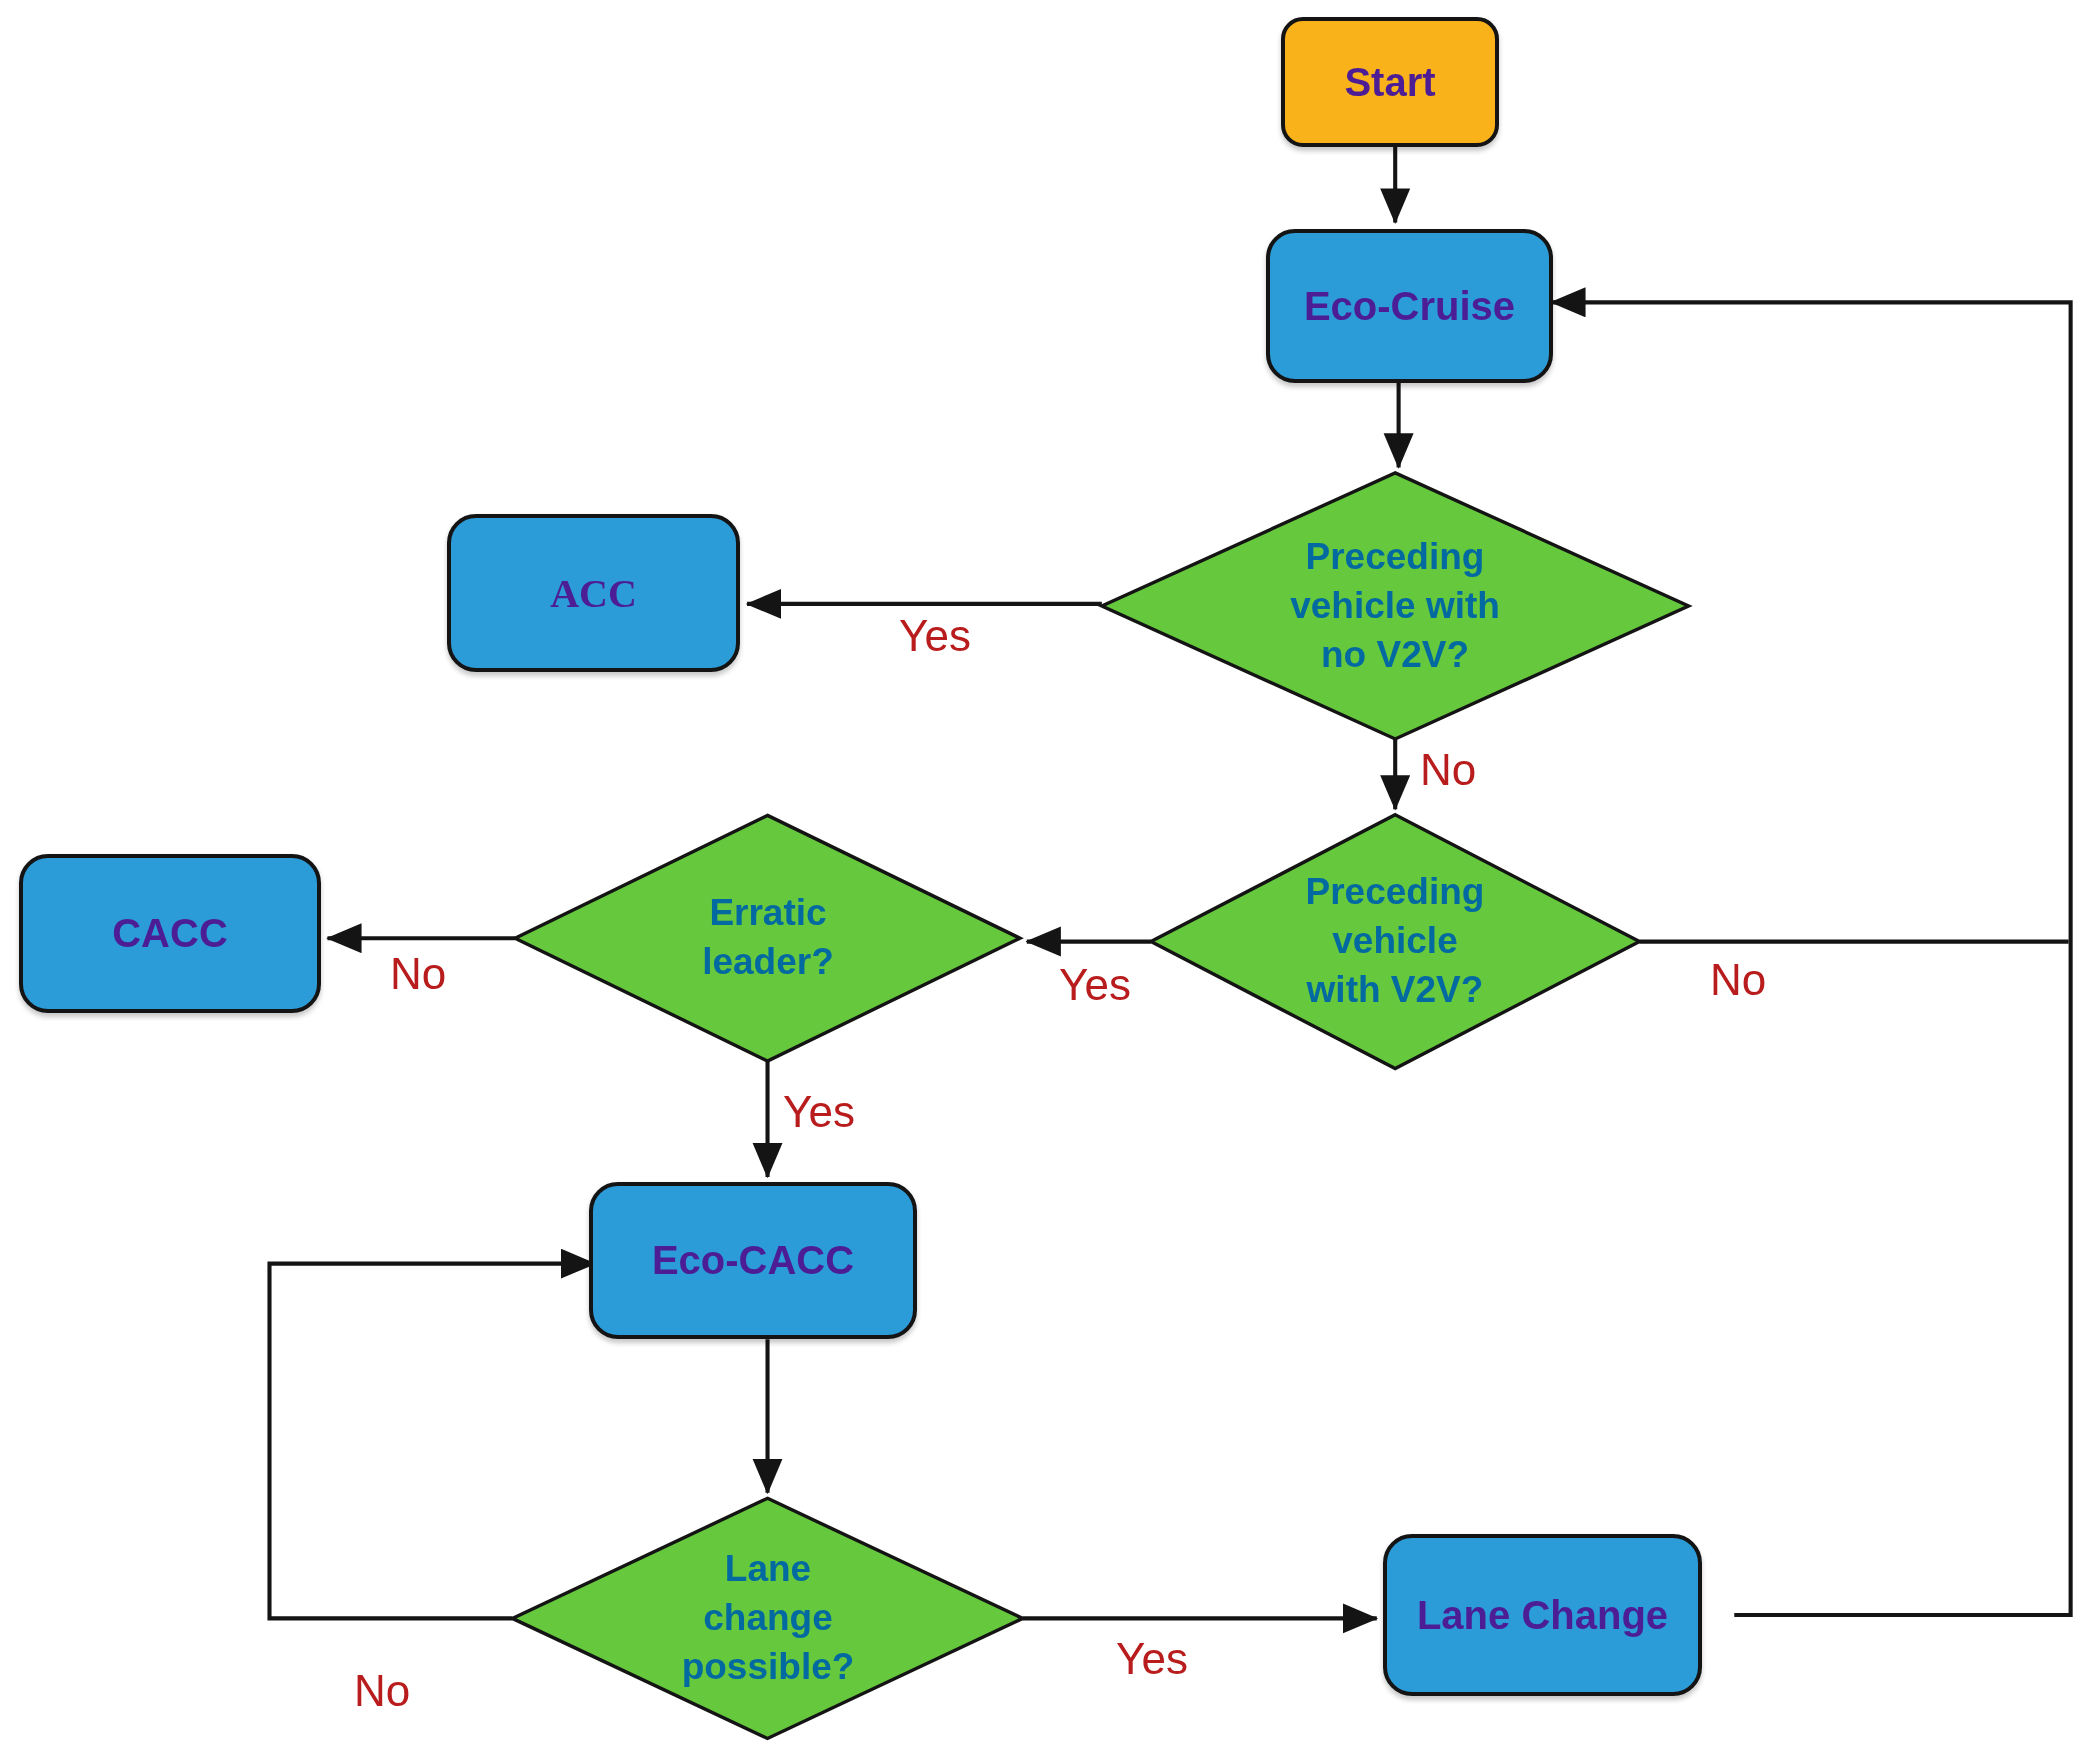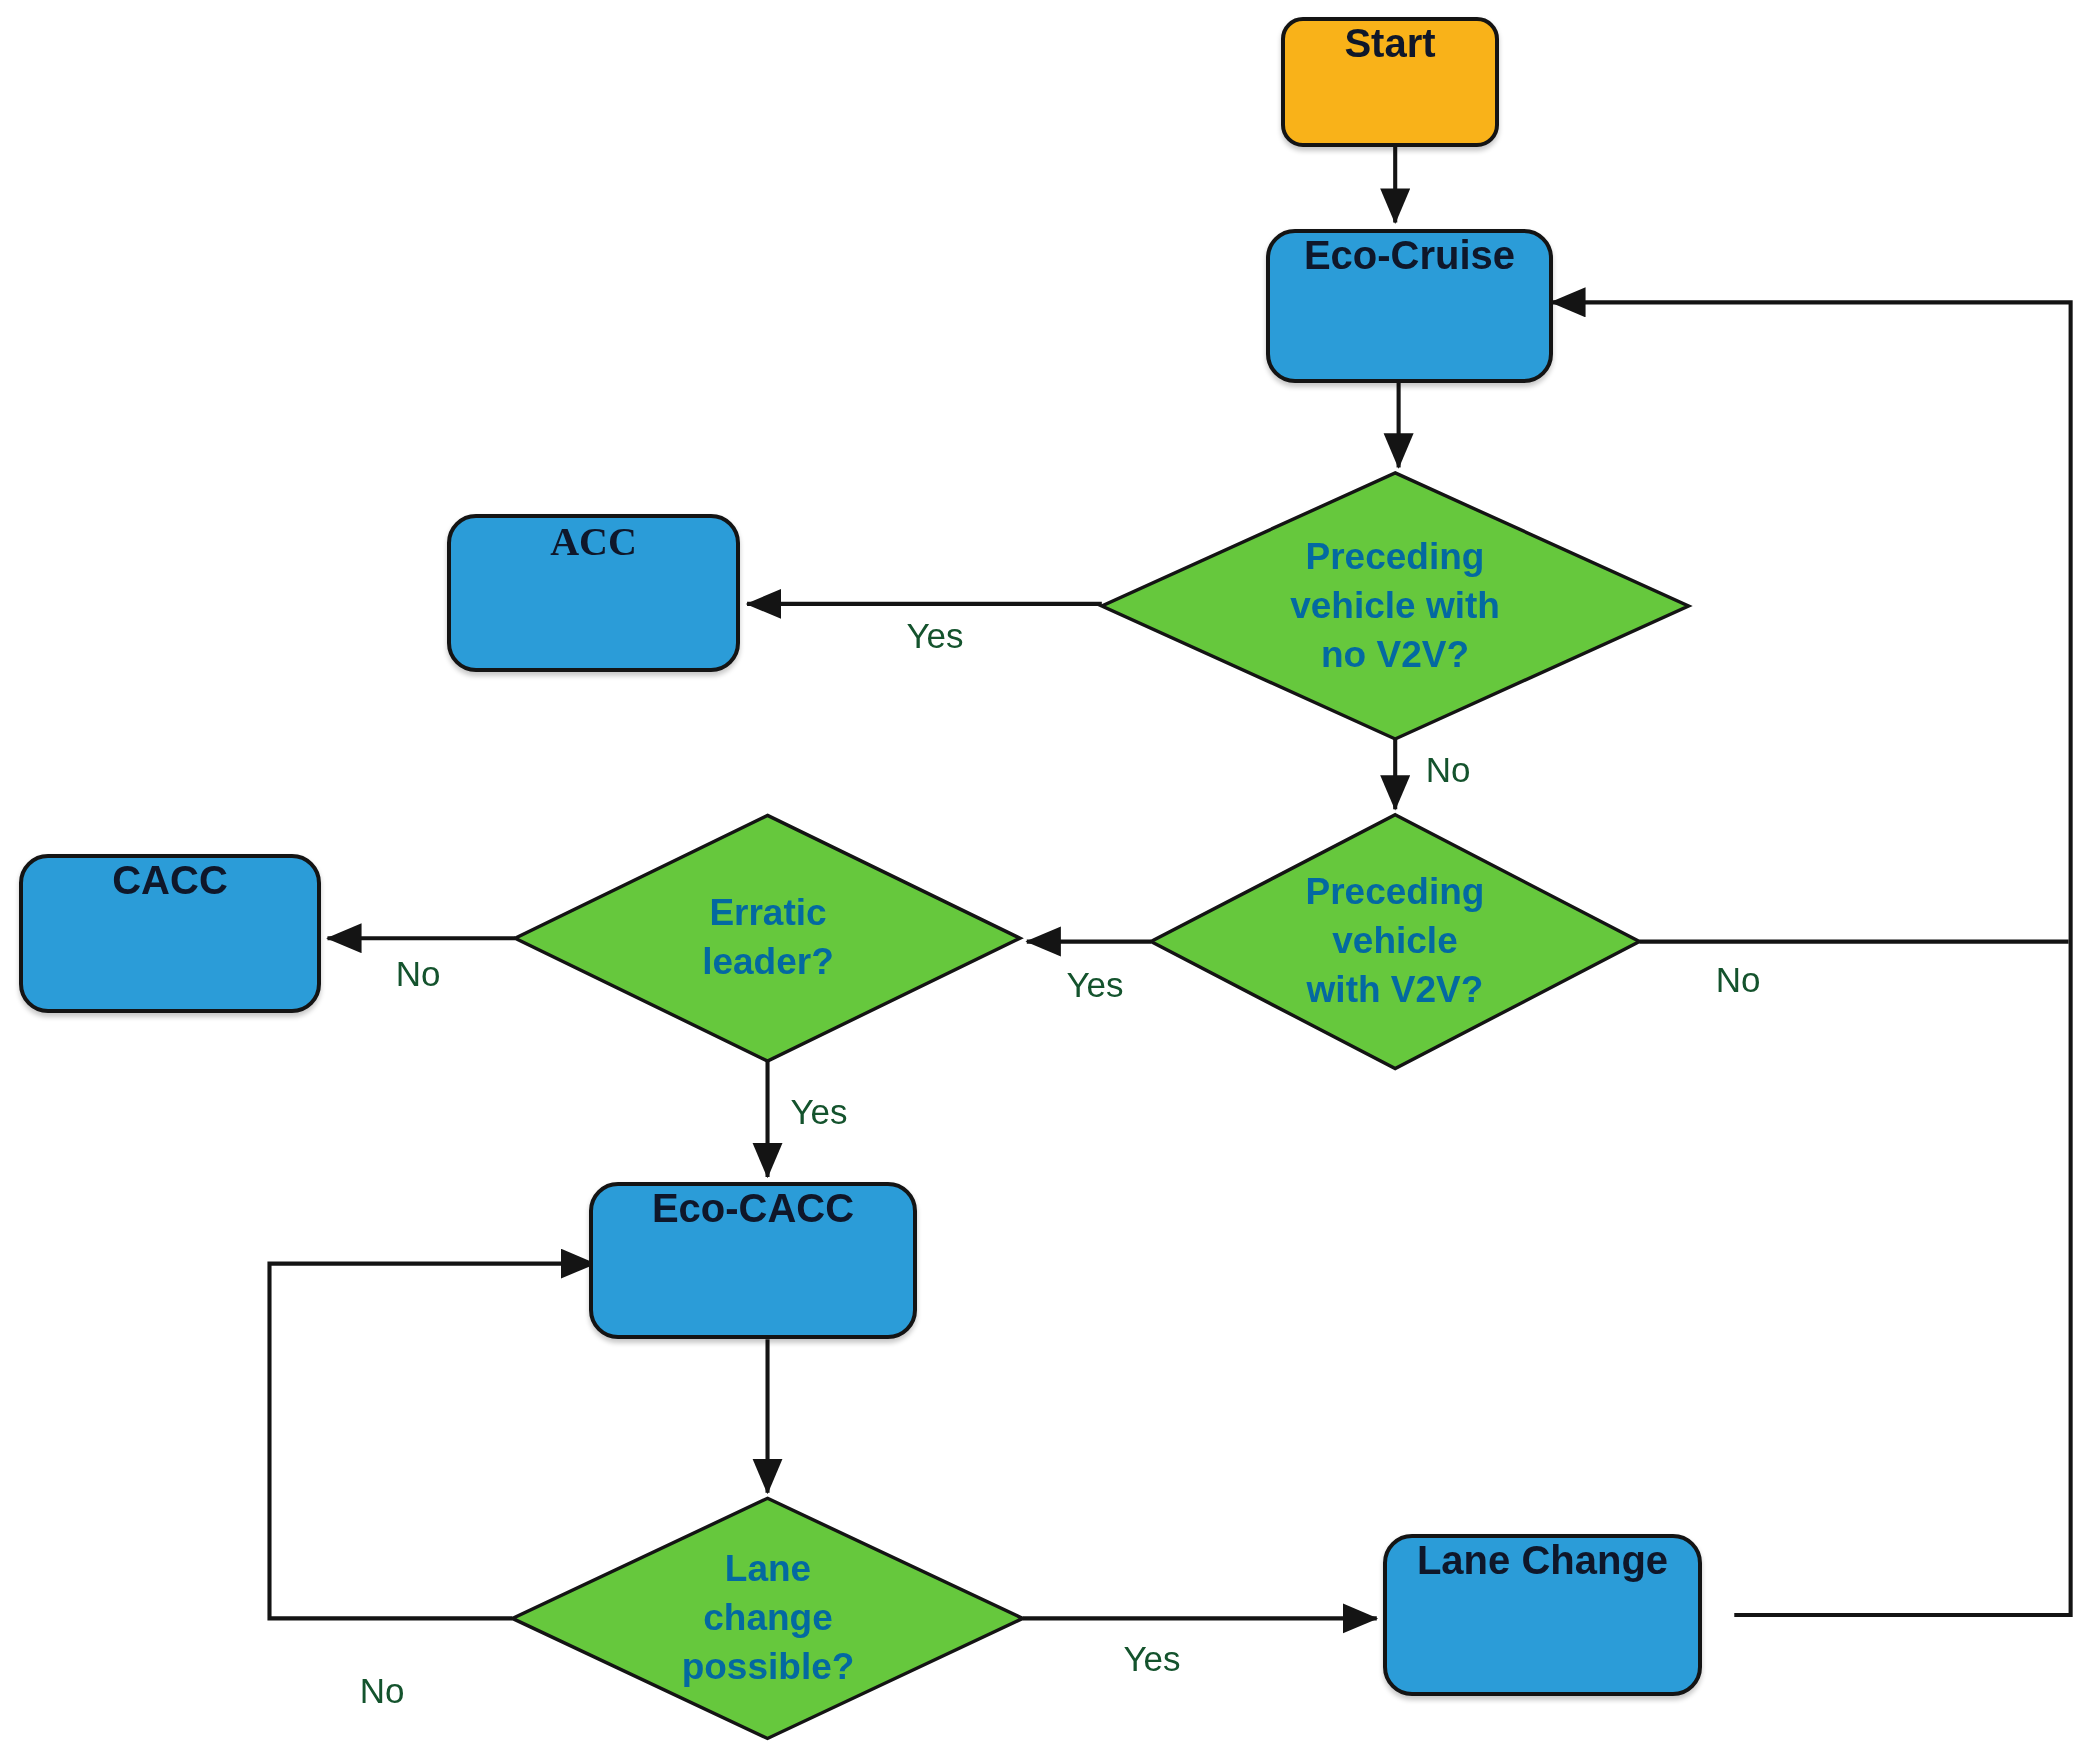--- a/index.html
+++ b/index.html
@@ -11,48 +11,49 @@
     font-family: "Liberation Sans", sans-serif;
     overflow: hidden;
   }
   #edge-layer { position: absolute; left: 0; top: 0; }
   .edge { fill: none; stroke: #141414; stroke-width: 6; stroke-linejoin: miter; }
   .diamond { stroke: #141414; stroke-width: 5; }
 
   .node {
     position: absolute;
     display: flex;
+    align-items: center;
     justify-content: center;
     border: 4.1px solid #141414;
     border-radius: 29px;
     box-sizing: border-box;
     font-weight: bold;
     font-size: 40px;
-    color: #0f172a;
+    color: #4c1d95;
     text-align: center;
     box-shadow: 0 3.4px 4.8px rgba(0,0,0,0.22);
   }
   .terminator { background: #f9b219; }
   .process   { background: #2b9cd8; }
 
   .diamond-label {
     position: absolute;
     transform: translate(-50%, -50%);
     font-weight: bold;
     font-size: 37px;
     line-height: 1.32;
     color: #0369a1;
     text-align: center;
     white-space: pre-line;
   }
   .edge-label {
     position: absolute;
     transform: translate(-50%, -50%);
-    font-size: 35px;
-    color: #14532d;
+    font-size: 44px;
+    color: #b91c1c;
     text-align: center;
   }
 </style>
 </head>
 <body>
 
 <div id="canvas">
 
   <svg id="edge-layer" width="2087" height="1757" viewBox="0 0 3059 2575" xmlns="http://www.w3.org/2000/svg">
     <defs>

